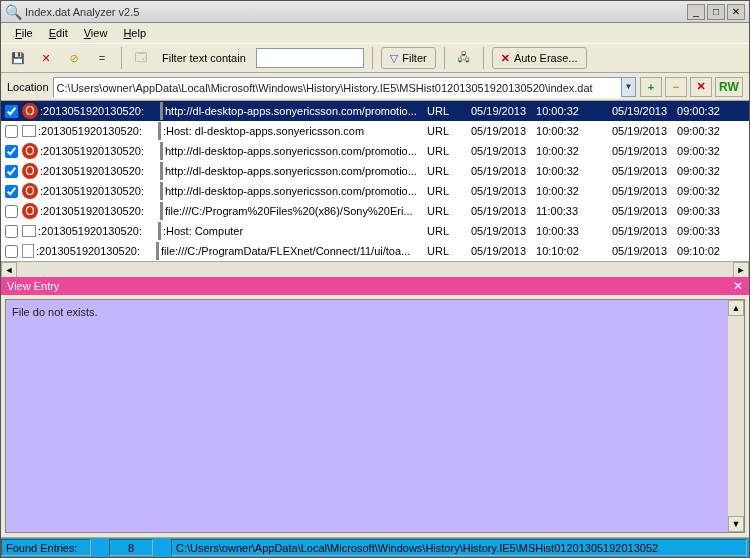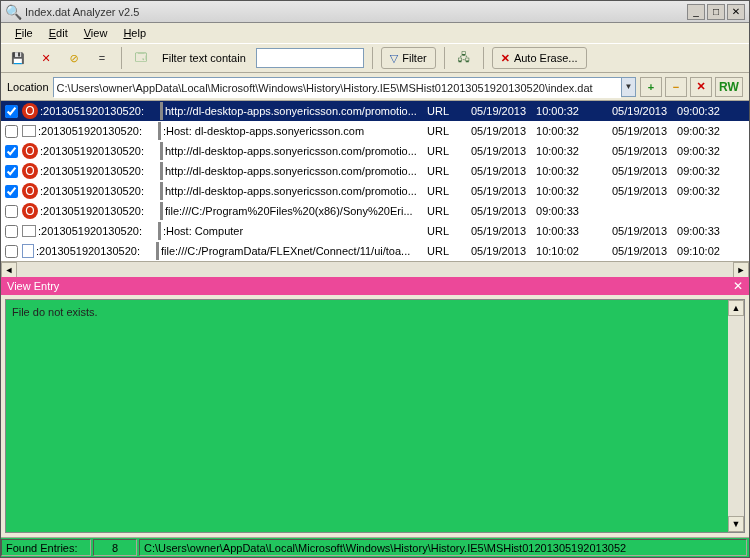--- a/index.html
+++ b/index.html
@@ -49,24 +49,24 @@
 .cell-name .urltxt { overflow: hidden; text-overflow: ellipsis; flex: 1; }
 .cell { padding: 0 6px; overflow: hidden; white-space: nowrap; }
 .cell.type { width: 44px; }
 .cell.created { width: 141px; }
 .cell.accessed { flex: 1; }
 .cell .tm { margin-left: 10px; }
 .scrollbar { height: 16px; background: #e6e3d6; display: flex; justify-content: space-between; border-top: 1px solid #aca899; }
 .scrbtn { width: 16px; height: 16px; background: #ece9d8; border: 1px solid #aca899; display: flex; align-items: center; justify-content: center; font-size: 9px; }
 .viewentry-head { background: #ec4899; color: #fff; height: 18px; display: flex; align-items: center; padding: 0 6px; justify-content: space-between; }
 .viewentry-close { cursor: pointer; font-size: 12px; }
-.viewentry-body { flex: 1; display: flex; margin: 4px; background: #22c55e; border: 1px solid #888; position: relative; }
+.viewentry-body { flex: 1; display: flex; margin: 4px; background: #c4b5fd; border: 1px solid #888; position: relative; }
 .viewentry-text { padding: 6px; color: #222; }
 .vscroll { width: 16px; background: #e6e3d6; display: flex; flex-direction: column; justify-content: space-between; }
-.statusbar { height: 20px; display: flex; align-items: center; border-top: 1px solid #aca899; background: #22c55e; }
+.statusbar { height: 20px; display: flex; align-items: center; border-top: 1px solid #aca899; background: #0ea5e9; gap: 16px; }
 .statusbar .cell-status { border: 1px inset #aca899; height: 17px; padding: 0 4px; display: flex; align-items: center; margin-right: 2px; overflow: hidden; white-space: nowrap; }
 .dropdown-arrow{ width:14px;height:18px;border-left:1px solid #7f9db9;display:flex;align-items:center;justify-content:center;font-size:8px;color:#333;background:#dce4ee; }
 </style>
 </head>
 <body>
 
 <div class="titlebar">
   <span class="app-icon">🔍</span>
   <span class="title">Index.dat Analyzer v2.5</span>
   <div class="winbtns">
@@ -184,20 +184,21 @@
       </div>
       <div class="row">
         <div class="cell-name">
           <input type="checkbox" class="cb" style="">
           <span class="favicon o">O</span>
           <span class="ts">:2013051920130520:</span>
           <span class="dv"></span>
           <span class="urltxt">file:///C:/Program%20Files%20(x86)/Sony%20Eri...</span>
         </div>
         <div class="cell type">URL</div>
+        <div class="cell created">05/19/2013<span class="tm">11:00:33</span></div>
         <div class="cell accessed">05/19/2013<span class="tm">09:00:33</span></div>
       </div>
       <div class="row">
         <div class="cell-name">
           <input type="checkbox" class="cb" style="">
           <span class="favicon g"></span>
           <span class="ts">:2013051920130520:</span>
           <span class="dv"></span>
           <span class="urltxt">:Host: Computer</span>
         </div>

